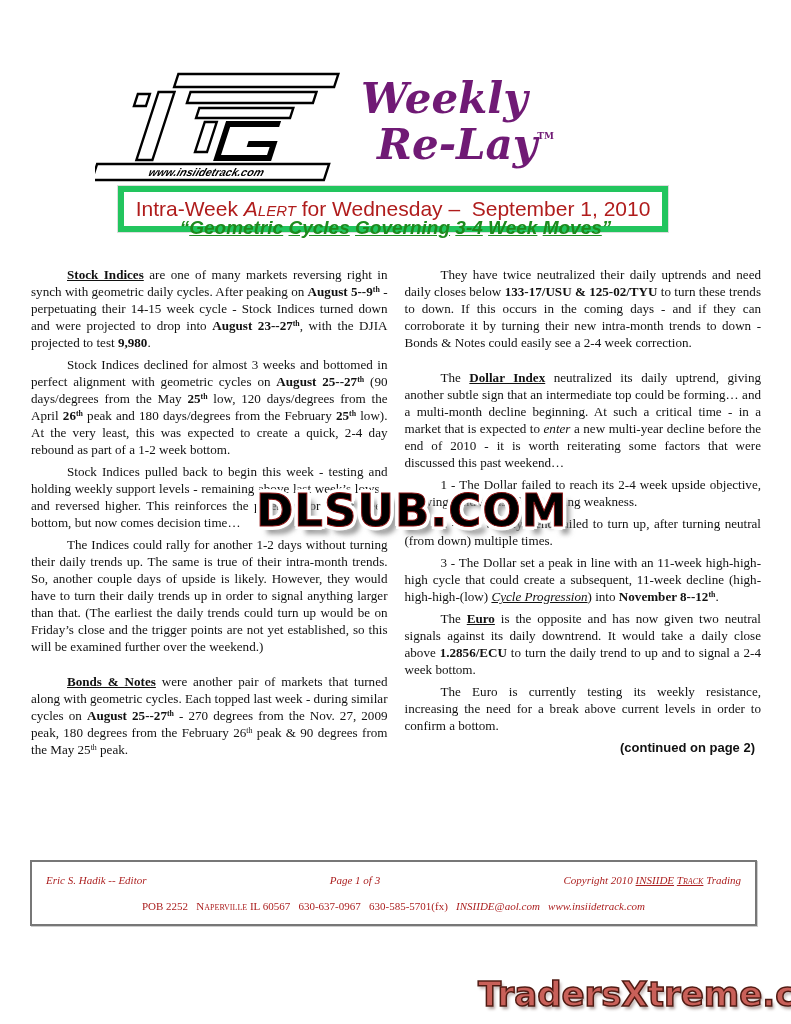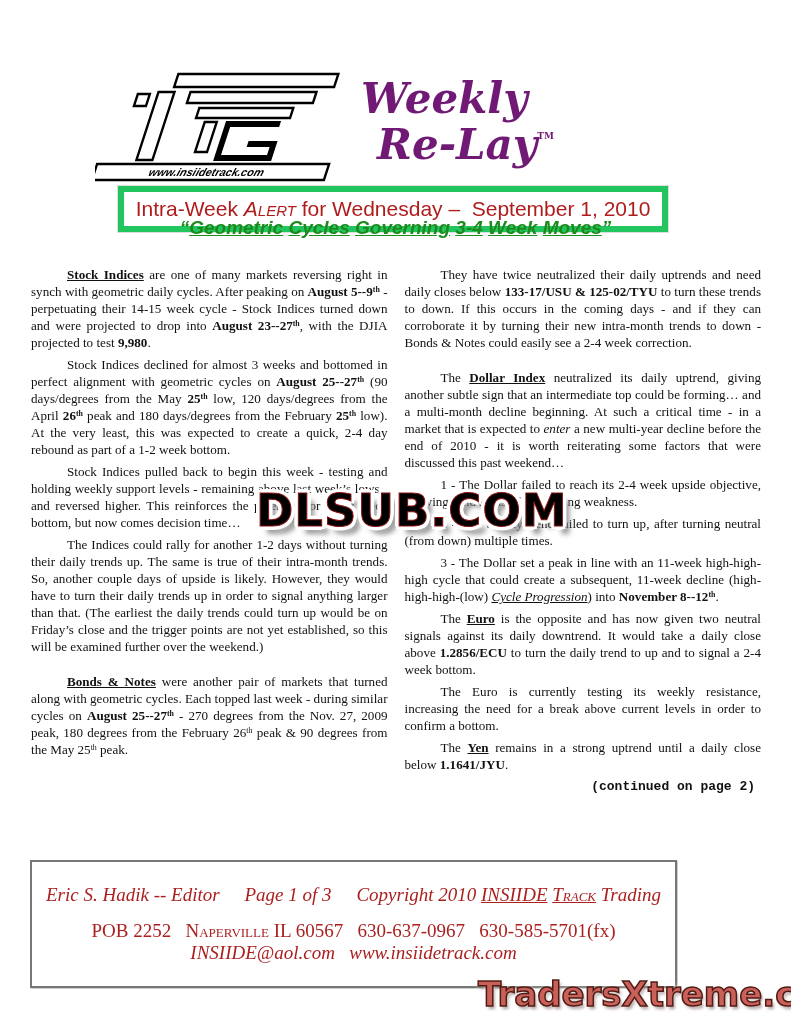--- a/index.html
+++ b/index.html
@@ -31,40 +31,40 @@
   
   .headline{position:absolute;top:217px;left:0;width:100%;text-align:center;
             font-family:"Liberation Sans",sans-serif;font-weight:bold;font-style:italic;
             font-size:19px;color:#1d8a1d;}
 
   
   .columns{position:absolute;top:266px;left:31px;width:730px;display:flex;gap:17px;}
   .col{flex:1;font-size:13.1px;line-height:17px;text-align:justify;}
   .para{margin:0 0 5px 0;text-indent:36px;}
   .mt-lg{margin-top:18px;}
-  .continued{font-family:Liberation Mono, monospace;font-weight:bold;font-size:13px;
+  .continued{font-family:Liberation Sans, sans-serif;font-weight:bold;font-size:13px;
              text-align:right;margin-top:3px;padding-right:6px;}
 
   
   .b{font-weight:bold;} .u{text-decoration:underline;} .i{font-style:italic;}
   .sc{font-variant:small-caps;}
   sup{font-size:0.6em;line-height:0;vertical-align:baseline;position:relative;top:-0.55em;}
 
   
   .wm-center{position:absolute;top:484px;left:256px;z-index:5;
              font-family:"DejaVu Sans",sans-serif;font-weight:bold;font-size:45px;
              letter-spacing:1px;color:#000000;-webkit-text-stroke:1px #8c0f0f;
              text-shadow:-3px -3px 0 #fff,3px -3px 0 #fff,-3px 3px 0 #fff,3px 3px 0 #fff,
                          -4px 0 0 #fff,4px 0 0 #fff,0 -4px 0 #fff,0 4px 0 #fff,
                          7px 8px 5px rgba(130,130,130,.8);}
 
   
-  .footer-box{position:absolute;top:860px;left:30px;width:647px;background:#fff;
+  .footer-box{position:absolute;top:860px;left:30px;width:727px;background:#fff;
               border:2px solid #777;box-shadow:1px 1px 0 #ccc;
-              padding:22px 14px;box-sizing:border-box;color:#ab1f1f;font-size:19px;z-index:6;}
+              padding:12px 14px;box-sizing:border-box;color:#ab1f1f;font-size:11px;z-index:6;}
   .f-row1{display:flex;justify-content:space-between;font-style:italic;}
   .f-row2{margin-top:14px;white-space:pre-wrap;text-align:center;}
 
   
   .wm-bottom{position:absolute;top:974px;left:478px;z-index:7;
              font-family:"DejaVu Sans",sans-serif;font-weight:bold;font-size:34px;
              color:#c96059;-webkit-text-stroke:1.5px #4f1a12;letter-spacing:0px;
              text-shadow:0 0 6px rgba(255,255,255,.9),2px 3px 3px rgba(60,20,15,.45);}
 </style>
 </head>
@@ -106,21 +106,20 @@
       <p class="para mt-lg"><span class="b u">Bonds &amp; Notes</span><span> were another pair of markets that turned along with geometric cycles.  Each topped last week - during similar cycles on </span><span class="b">August 25--27</span><sup class="b">th</sup><span> - 270 degrees from the Nov. 27, 2009 peak, 180 degrees from the February 26</span><sup>th</sup><span> peak &amp; 90 degrees from the May 25</span><sup>th</sup><span> peak.</span></p>
     </div>
     <div class="col">
       <p class="para"><span>They have twice neutralized their daily uptrends and need daily closes below </span><span class="b">133-17/USU &amp; 125-02/TYU</span><span> to turn these trends to down.  If this occurs in the coming days - and if they can corroborate it by turning their new intra-month trends to down - Bonds &amp; Notes could easily see a 2-4 week correction.</span></p>
       <p class="para mt-lg"><span>The </span><span class="b u">Dollar Index</span><span> neutralized its daily uptrend, giving another subtle sign that an intermediate top could be forming…  and a multi-month decline beginning.  At such a critical time - in a market that is expected to </span><span class="i">enter</span><span> a new multi-year decline before the end of 2010 - it is worth reiterating some factors that were discussed this past weekend…</span></p>
       <p class="para"><span>1 - The Dollar failed to reach its 2-4 week upside objective, showing mild signs of underlying weakness.</span></p>
       <p class="para"><span>2 - The weekly trend failed to turn up, after turning neutral (from down) multiple times.</span></p>
       <p class="para"><span>3 - The Dollar set a peak in line with an 11-week high-high-high cycle that could create a subsequent, 11-week decline (high-high-high-(low) </span><span class="u i">Cycle Progression</span><span>) into </span><span class="b">November 8--12</span><sup class="b">th</sup><span>.</span></p>
       <p class="para"><span>The </span><span class="b u">Euro</span><span> is the opposite and has now given two neutral signals against its daily downtrend.  It would take a daily close above </span><span class="b">1.2856/ECU</span><span> to turn the daily trend to up and to signal a 2-4 week bottom.</span></p>
       <p class="para"><span>The Euro is currently testing its weekly resistance, increasing the need for a break above current levels in order to confirm a bottom.</span></p>
-      <p class="para"><span>The </span><span class="b u">Yen</span><span> remains in a strong uptrend until a daily close below </span><span class="b">1.1641/JYU</span><span>.</span></p>
       <div class="continued">(continued on page 2)</div>
     </div>
   </div>
 
   <div class="wm-center">DLSUB.COM</div>
 
   <div class="footer-box">
     <div class="f-row1">
       <span>Eric S. Hadik -- Editor</span>
       <span>Page 1 of 3</span>

